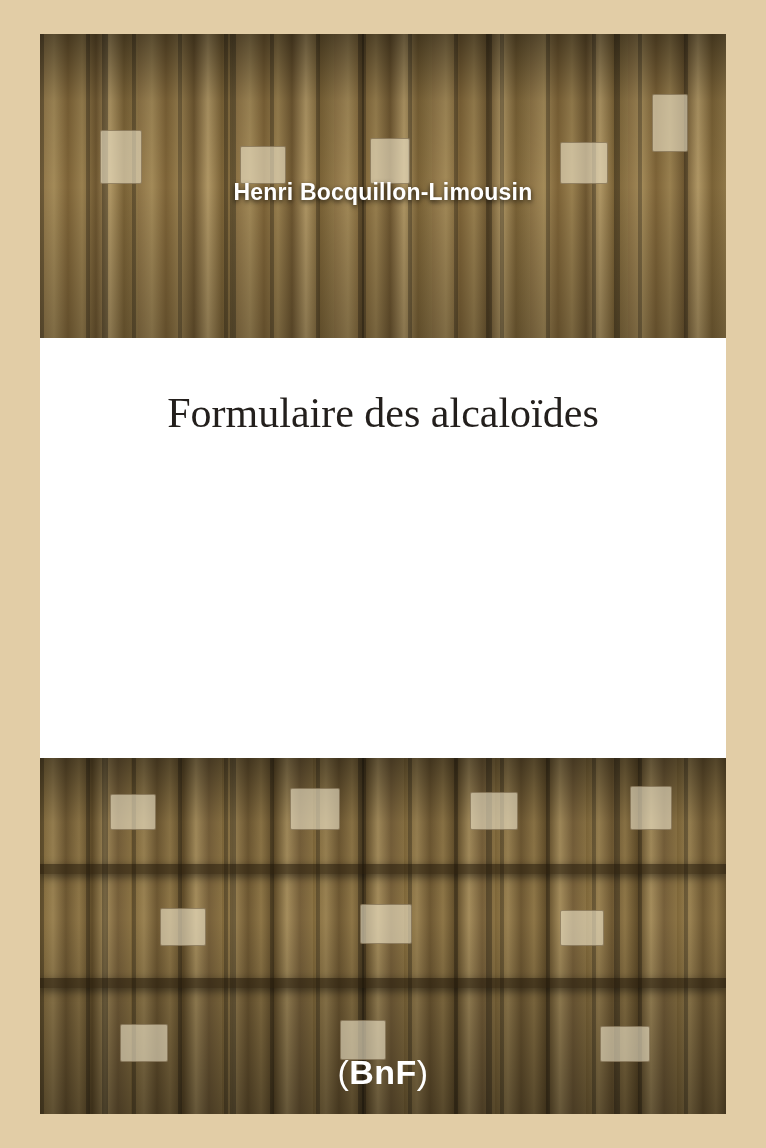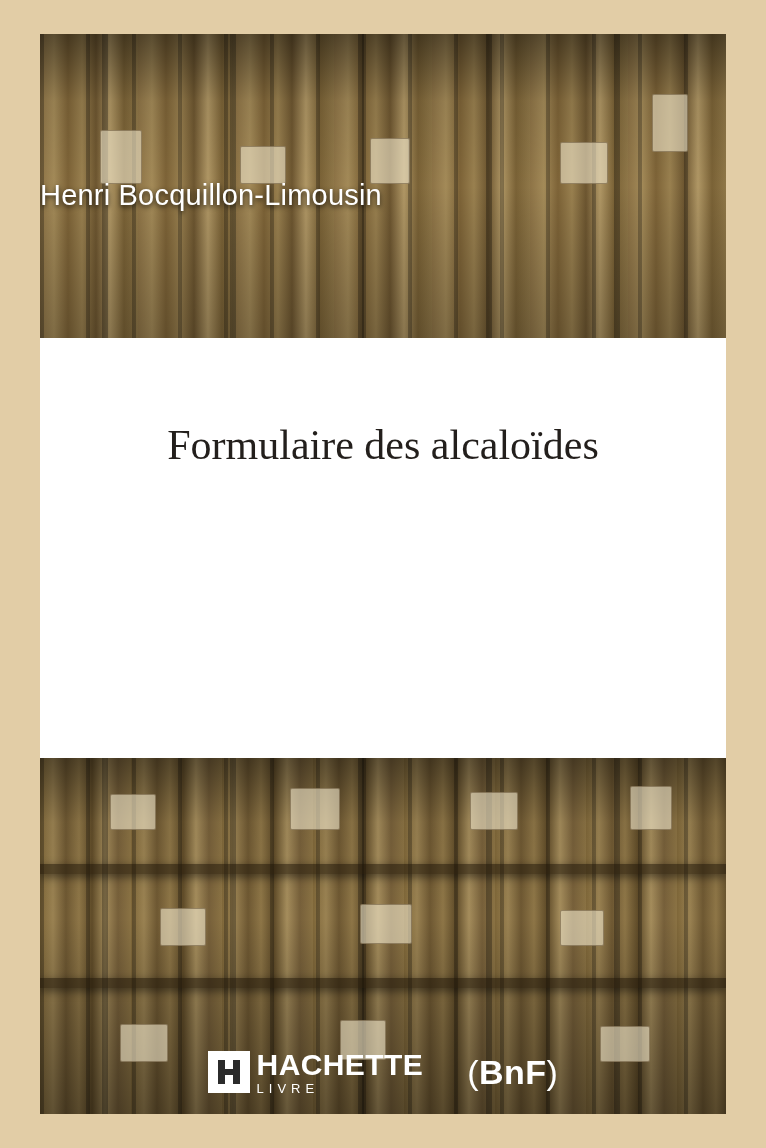--- a/index.html
+++ b/index.html
@@ -93,24 +93,24 @@
     border: 1px solid rgba(90,70,40,0.5);
     border-radius: 2px;
   }
 
   
   .author {
     position: absolute;
     left: 0;
     top: 145px;
     width: 100%;
-    text-align: left;
-    font-family: "Liberation Sans", sans-serif;
-    font-weight: normal;
-    font-size: 29px;
+    text-align: center;
+    font-family: "Liberation Sans", sans-serif;
+    font-weight: bold;
+    font-size: 23px;
     letter-spacing: 0.2px;
     color: #ffffff;
     text-shadow: 0 2px 5px rgba(0,0,0,0.75);
     z-index: 5;
   }
 
   
   .title-area {
     position: absolute;
     left: 0;
@@ -123,21 +123,20 @@
     position: absolute;
     left: 40px;
     top: 48px;
     width: 606px;
     text-align: center;
     font-family: "Liberation Serif", serif;
     font-size: 42px;
     line-height: 1.30;
     color: #231f1c;
     font-weight: normal;
-    margin-top: 32px;
   }
 
   
   .logos {
     position: absolute;
     left: 0;
     top: 1005px;
     width: 100%;
     height: 66px;
     display: flex;
@@ -225,30 +224,19 @@
         <div class="lbl" style="left:120px; top:150px; width:44px; height:36px;"></div>
         <div class="lbl" style="left:320px; top:146px; width:50px; height:38px;"></div>
         <div class="lbl" style="left:520px; top:152px; width:42px; height:34px;"></div>
         <div class="lbl" style="left:80px;  top:266px; width:46px; height:36px;"></div>
         <div class="lbl" style="left:300px; top:262px; width:44px; height:38px;"></div>
         <div class="lbl" style="left:560px; top:268px; width:48px; height:34px;"></div>
       </div>
     </div>
 
     <div class="logos">
-      <div class="hachette">
-        <span class="hachette-mark">
-          <svg width="30" height="30" viewBox="0 0 30 30" aria-hidden="true">
-            <path d="M4 3 H11 V12 H19 V3 H26 V27 H19 V18 H11 V27 H4 Z" fill="#2b2b2b"></path>
-          </svg>
-        </span>
-        <span class="hachette-text">
-          <span class="h-main">HACHETTE</span>
-          <span class="h-sub">LIVRE</span>
-        </span>
-      </div>
       <div class="bnf">
         <span class="paren">(</span><span>BnF</span><span class="paren">)</span>
       </div>
     </div>
 
   </div>
 </div>
 
 </body></html>

